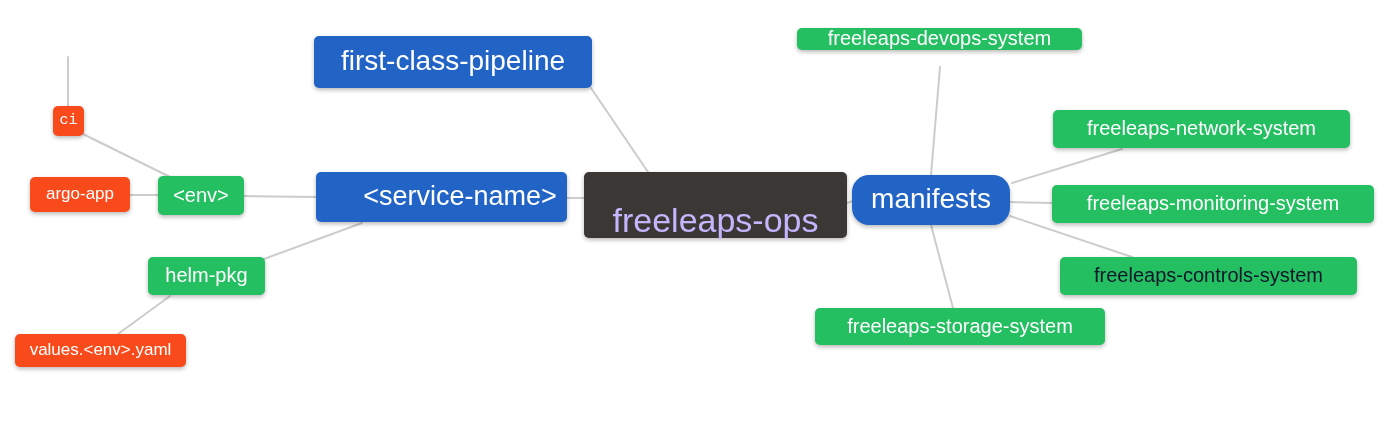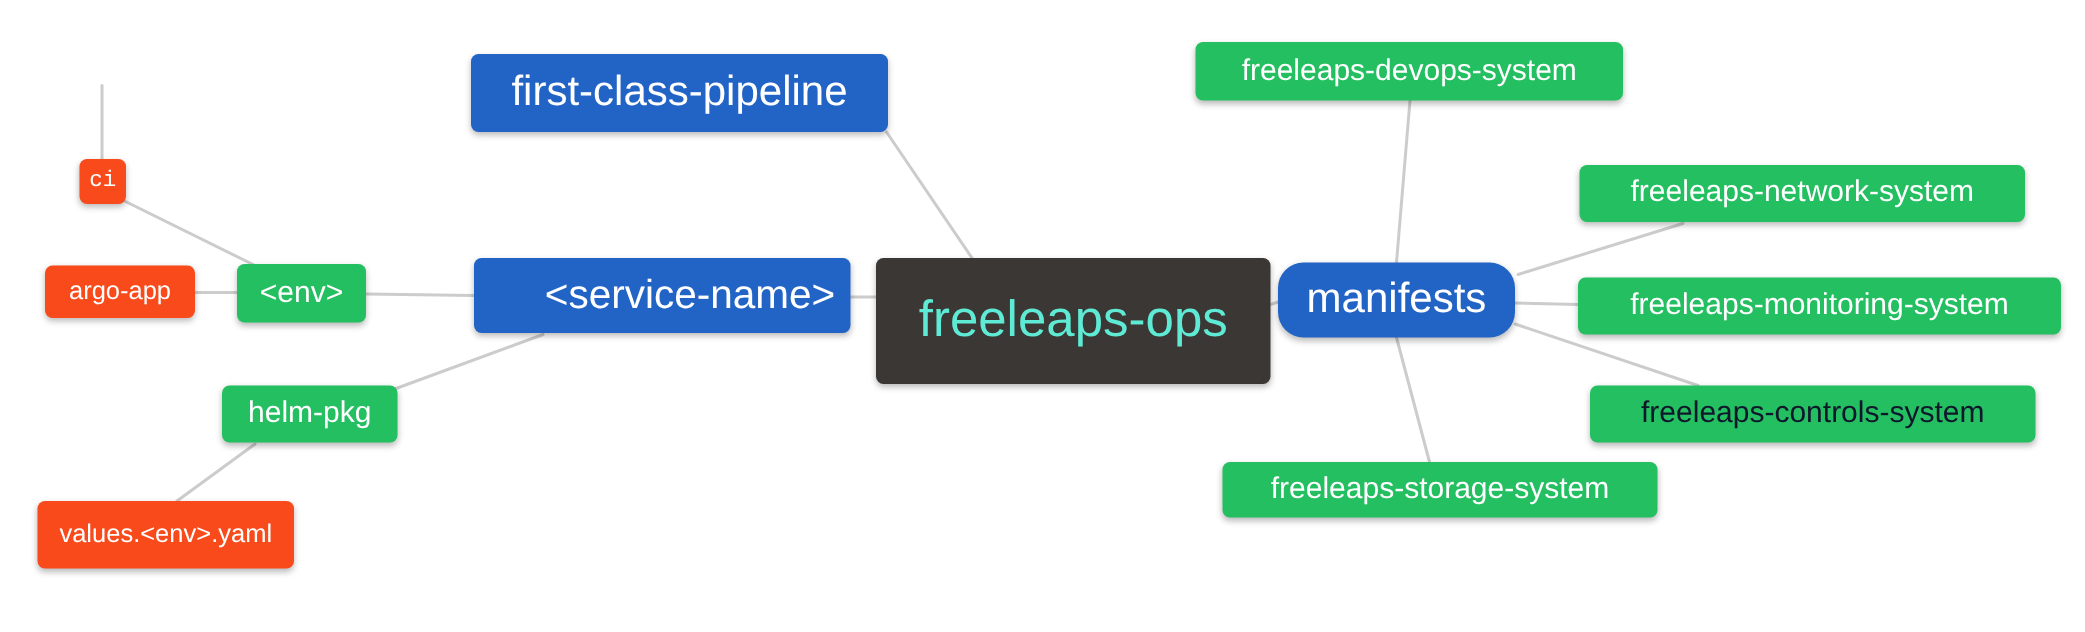--- a/index.html
+++ b/index.html
@@ -65,36 +65,36 @@
     </div>
     <div class="node" style="left: 30px; top: 177px; width: 100px; height: 35px; background: rgb(248, 74, 26); color: rgb(255, 255, 255); font-size: 17px;">
       <span>argo-app</span>
     </div>
     <div class="node" style="left: 158px; top: 176px; width: 86px; height: 39px; background: rgb(35, 191, 97); color: rgb(255, 255, 255); font-size: 20px;">
       <span>&lt;env&gt;</span>
     </div>
     <div class="node" style="left: 148px; top: 257px; width: 117px; height: 38px; background: rgb(35, 191, 97); color: rgb(255, 255, 255); font-size: 20px;">
       <span>helm-pkg</span>
     </div>
-    <div class="node" style="left: 25px; top: 334px; width: 171px; height: 45px; background: rgb(248, 74, 26); color: rgb(255, 255, 255); font-size: 17px;">
+    <div class="node" style="left: 15px; top: 334px; width: 171px; height: 33px; background: rgb(248, 74, 26); color: rgb(255, 255, 255); font-size: 17px;">
       <span>values.&lt;env&gt;.yaml</span>
     </div>
     <div class="node" style="left: 314px; top: 36px; width: 278px; height: 52px; background: rgb(34, 100, 198); color: rgb(255, 255, 255); font-size: 28px;">
       <span>first-class-pipeline</span>
     </div>
     <div class="node" style="left: 316px; top: 172px; width: 251px; height: 50px; background: rgb(34, 100, 198); color: rgb(255, 255, 255); font-size: 27px; padding-left: 37px;">
       <span>&lt;service-name&gt;</span>
     </div>
-    <div class="node" style="left: 584px; top: 172px; width: 263px; height: 84px; background: rgb(59, 55, 52); color: #5eead4; font-size: 34px;">
+    <div class="node" style="left: 584px; top: 172px; width: 263px; height: 66px; background: rgb(59, 55, 52); color: #c4b5fd; font-size: 34px; align-items: flex-end;">
       <span>freeleaps-ops</span>
     </div>
     <div class="node" style="left: 852px; top: 175px; width: 158px; height: 50px; background: rgb(34, 100, 198); color: rgb(255, 255, 255); font-size: 28px; border-radius: 17px;">
       <span>manifests</span>
     </div>
-    <div class="node" style="left: 797px; top: 28px; width: 285px; height: 39px; background: rgb(35, 191, 97); color: rgb(255, 255, 255); font-size: 20px;">
+    <div class="node" style="left: 797px; top: 28px; width: 285px; height: 22px; background: rgb(35, 191, 97); color: rgb(255, 255, 255); font-size: 20px;">
       <span>freeleaps-devops-system</span>
     </div>
     <div class="node" style="left: 1053px; top: 110px; width: 297px; height: 38px; background: rgb(35, 191, 97); color: rgb(255, 255, 255); font-size: 20px;">
       <span>freeleaps-network-system</span>
     </div>
     <div class="node" style="left: 1052px; top: 185px; width: 322px; height: 38px; background: rgb(35, 191, 97); color: rgb(255, 255, 255); font-size: 20px;">
       <span>freeleaps-monitoring-system</span>
     </div>
     <div class="node" style="left: 1060px; top: 257px; width: 297px; height: 38px; background: rgb(35, 191, 97); color: #0f172a; font-size: 20px;">
       <span>freeleaps-controls-system</span>

